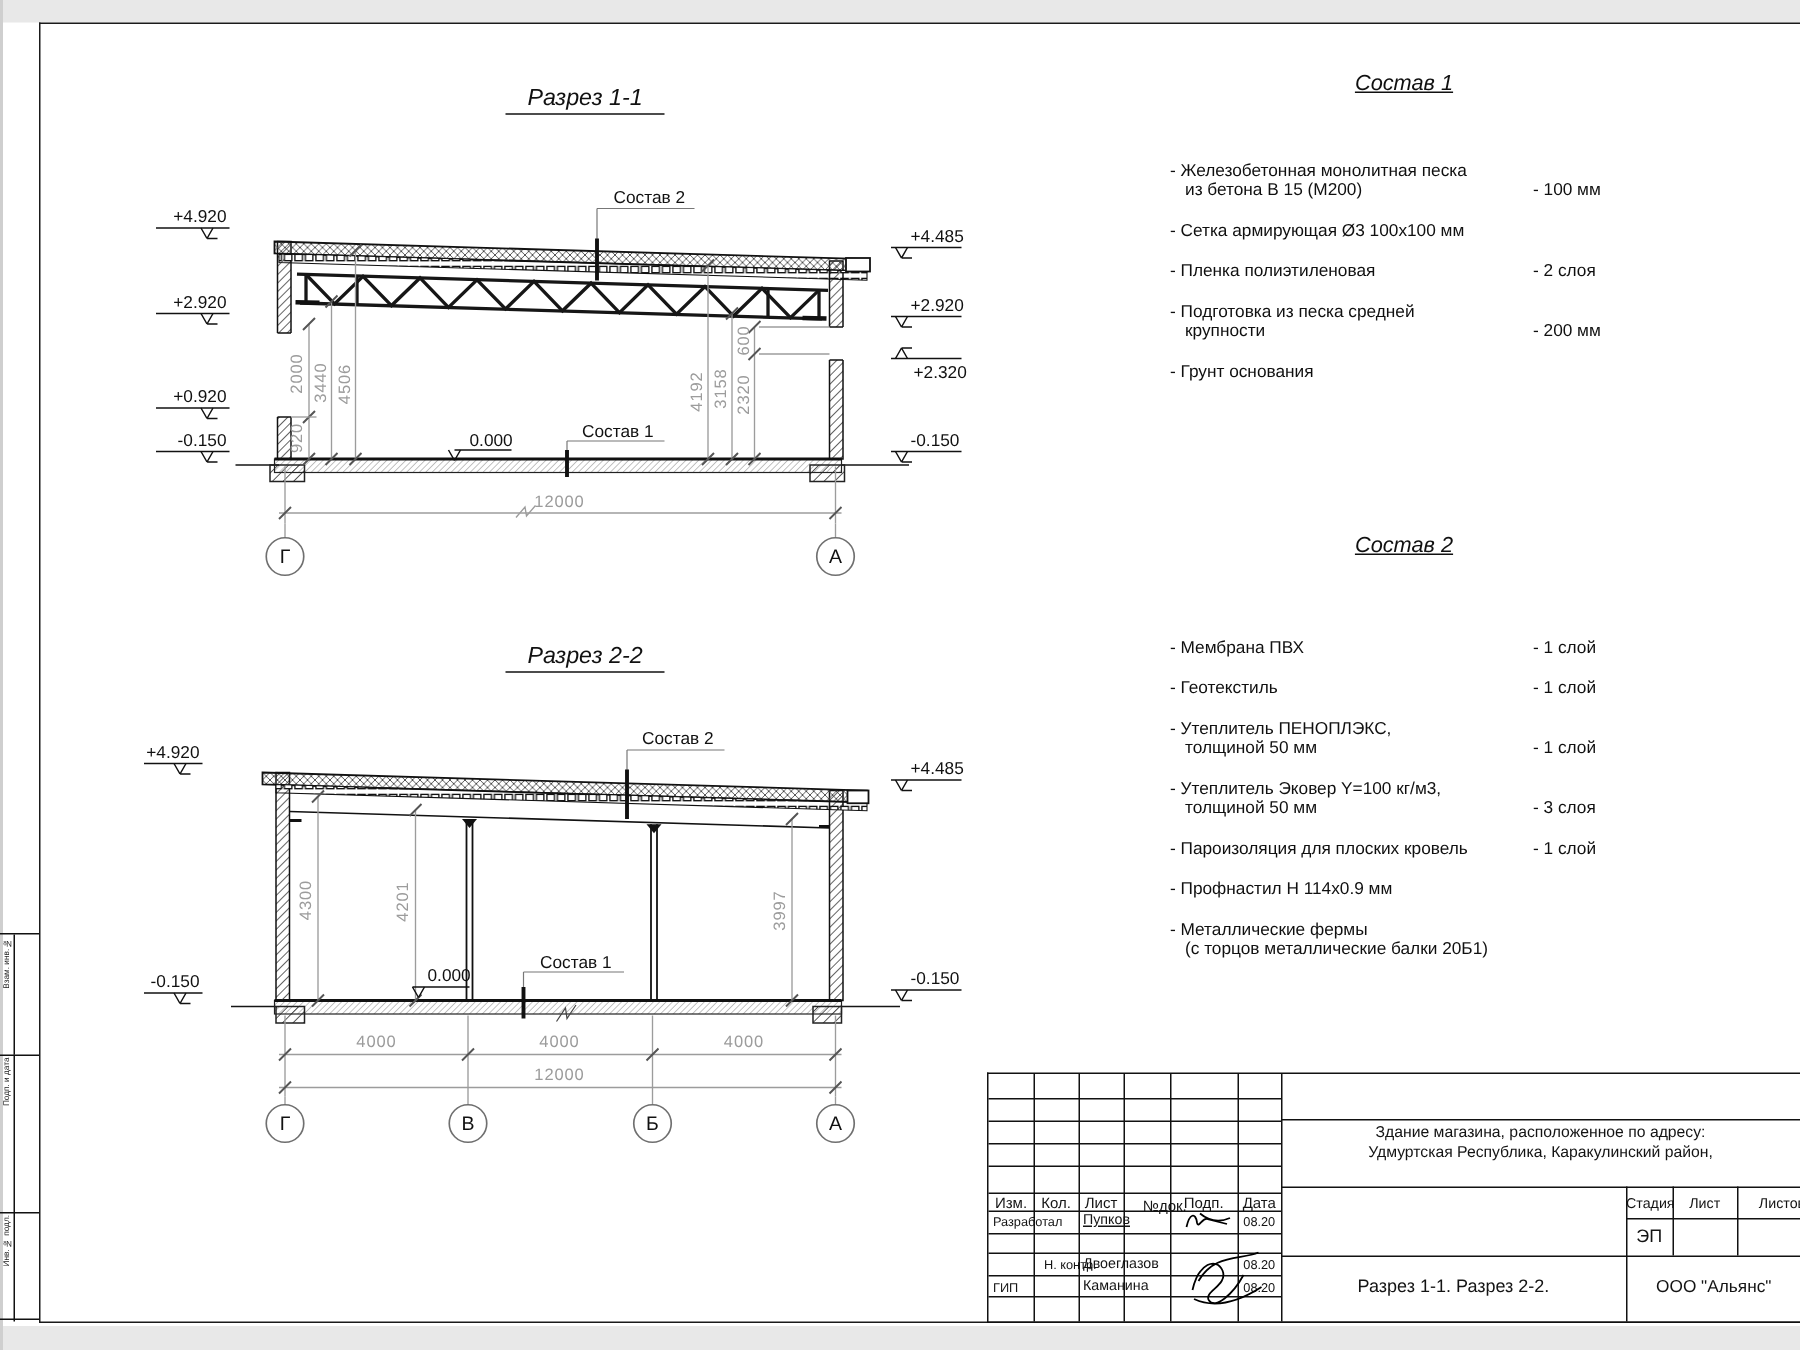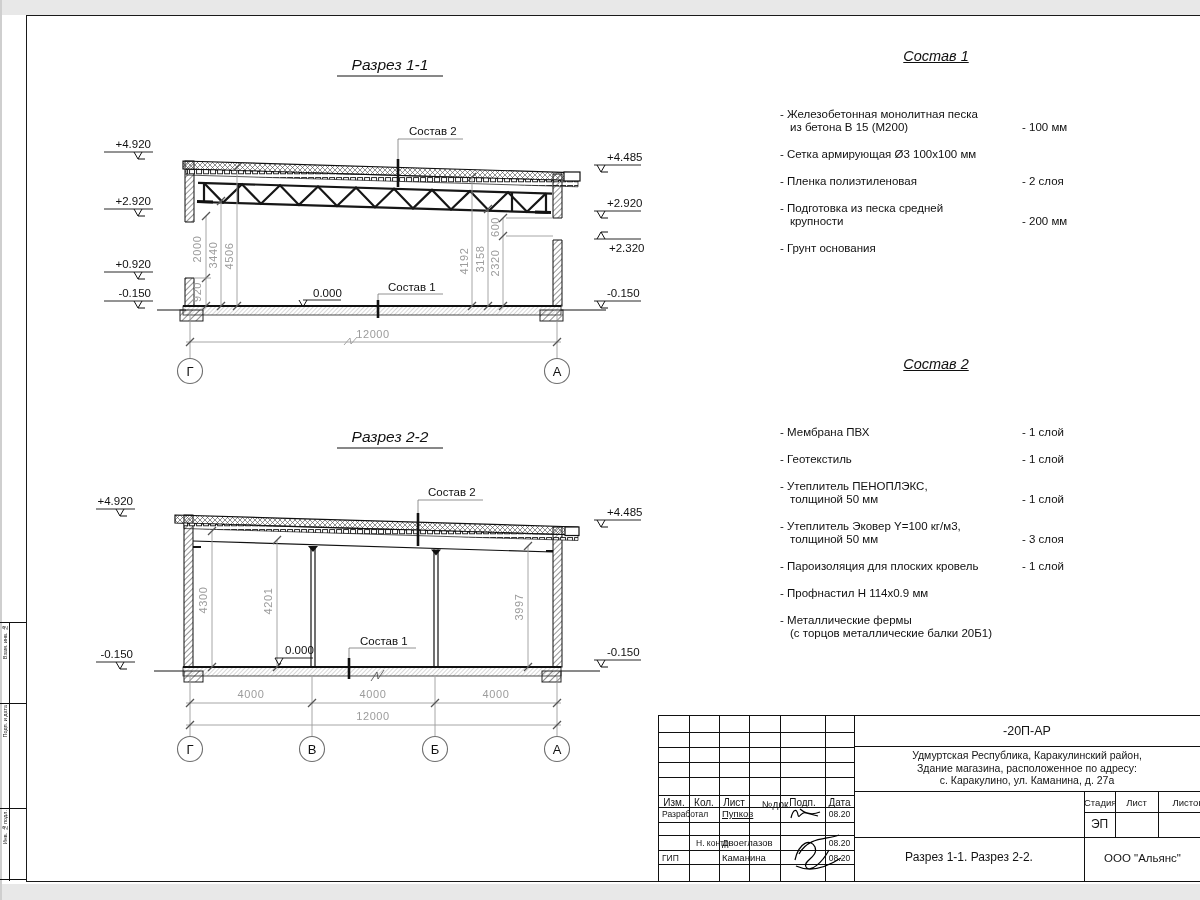--- a/index.html
+++ b/index.html
@@ -442,25 +442,23 @@
     <div class="tbl" style="left:63px;width:62px;top:136px;font-size:9.5px;">Каманина</div>
     <div class="tbc" style="left:166px;width:29px;top:137px;font-size:8.5px;">08.20</div>
 
     <svg style="position:absolute;left:128px;top:90px;" width="36" height="16">
       <path d="M4,12 C6,3 10,2 11,9 C12,14 15,4 19,7 L31,10 M13,3 C19,8 26,9 33,6" stroke="#000" stroke-width="1.2" fill="none"></path>
     </svg>
     <svg style="position:absolute;left:130px;top:116px;" width="58" height="44">
       <path d="M6,28 C10,10 22,6 26,15 C30,25 13,29 17,35 C21,41 33,31 40,18 M10,22 C20,4 38,8 50,3 M7,34 C22,41 38,35 52,26" stroke="#000" stroke-width="1.2" fill="none"></path>
     </svg>
 
-    <div class="tbc" style="left:195px;right:0;top:8px;font-size:12.5px;">-20П-АР</div>
     <div class="tbc" style="left:195px;right:0;top:33px;font-size:10.5px;line-height:12.7px;">
+      <div>Здание магазина, расположенное по адресу:</div>
       <div>Удмуртская Республика, Каракулинский район,</div>
-      <div>Здание магазина, расположенное по адресу:</div>
-      <div>с. Каракулино, ул. Каманина, д. 27а</div>
     </div>
     <div class="tbc" style="left:425px;width:31px;top:81px;font-size:9.5px;">Стадия</div>
     <div class="tbc" style="left:456px;width:43px;top:81px;font-size:9.5px;">Лист</div>
     <div class="tbc" style="left:499px;width:60px;top:81px;font-size:9.5px;">Листов</div>
     <div class="tbc" style="left:425px;width:31px;top:101px;font-size:12px;">ЭП</div>
     <div class="tbc" style="left:195px;width:230px;top:134px;font-size:12px;">Разрез 1-1. Разрез 2-2.</div>
     <div class="tbc" style="left:425px;width:117px;top:136px;font-size:11.5px;">ООО "Альянс"</div>
   </div>
 
   <div id="ls">

